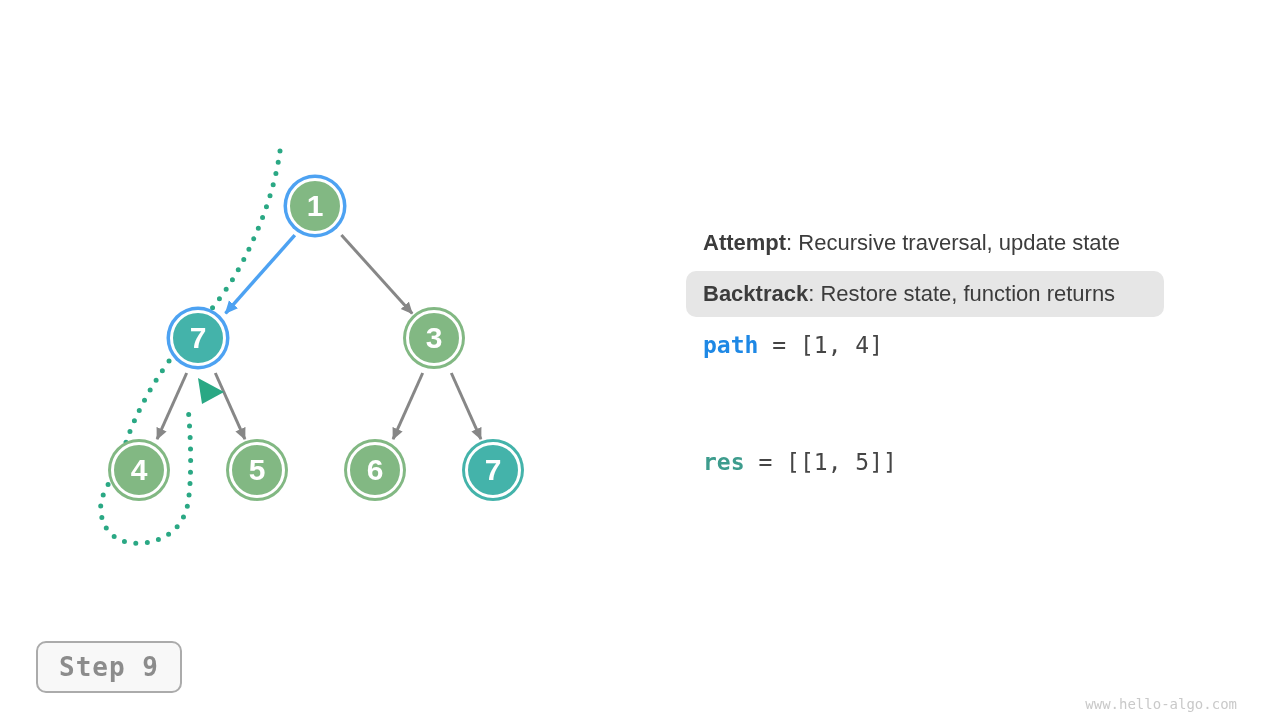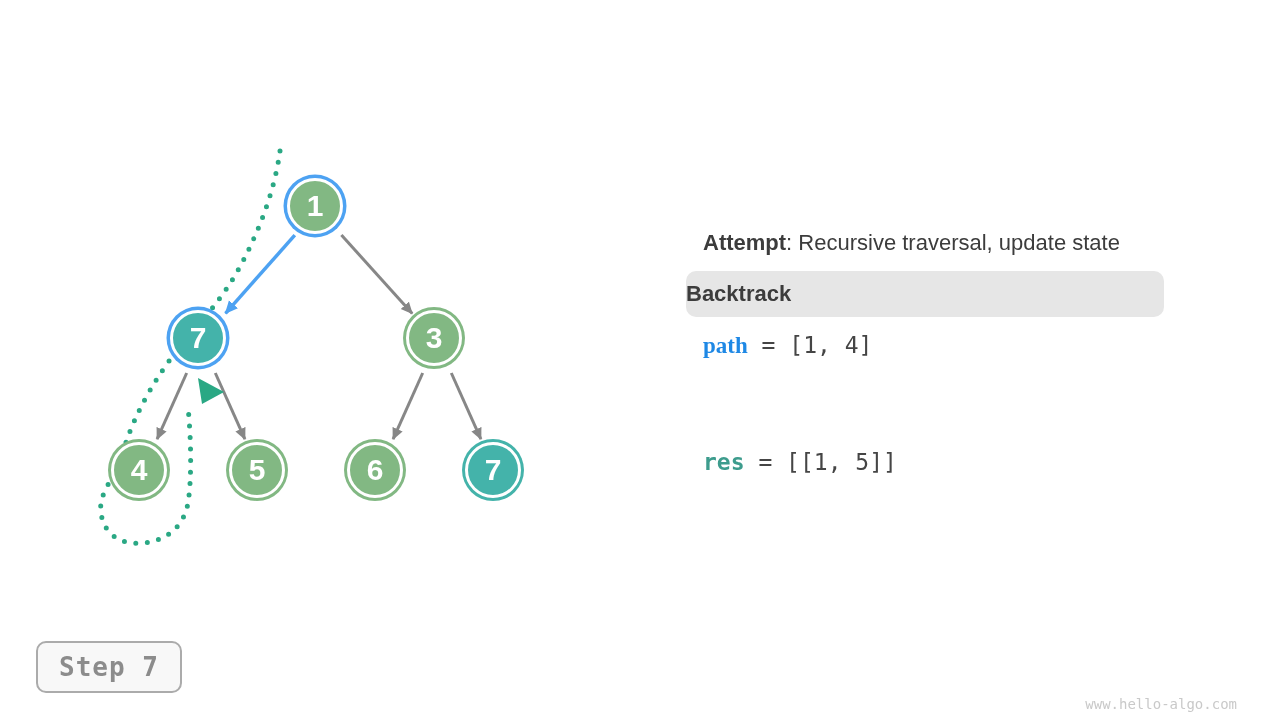--- a/index.html
+++ b/index.html
@@ -54,33 +54,33 @@
   .pos-rr{left:465px;top:442px;}
   
   .legend-line{
     position:absolute;left:703px;top:230px;
     font-size:22px;color:var(--text-dark);line-height:26px;white-space:pre;
   }
   .legend-line b{font-weight:700;}
   .backtrack-pill{
     position:absolute;left:686px;top:271px;width:478px;height:46px;
     background:var(--hl-bg);border-radius:10px;
-    display:flex;align-items:center;
+    display:flex;align-items:center;padding-left:17px;
     font-size:22px;color:var(--text-dark);white-space:pre;
   }
   .backtrack-pill b{font-weight:700;}
   .code-line{
     position:absolute;left:703px;
     font-family:"DejaVu Sans Mono",monospace;
     font-size:23px;line-height:27px;color:var(--code-gray);white-space:pre;
   }
   .code-path{top:332px;}
   .code-res{top:449px;}
   .code-line .var{font-weight:700;}
-  .code-path .var{color:var(--code-blue);font-family:Liberation Serif, serif;}
+  .code-path .var{color:var(--code-blue);}
   .code-res .var{color:var(--code-teal);}
   
   .step-badge{
     position:absolute;left:36px;top:641px;width:146px;height:52px;
     background:#f8f8f8;border:2px solid var(--step-border);border-radius:10px;
     display:flex;align-items:center;justify-content:center;
     font-family:"DejaVu Sans Mono",monospace;font-weight:700;
     font-size:26px;color:var(--step-gray);letter-spacing:1px;
   }
   
@@ -142,23 +142,23 @@
 </div>
 <div class="node green pos-rl">
   <span>6</span>
 </div>
 <div class="node teal pos-rr">
   <span>7</span>
 </div>
 
 <div class="legend-line"><b>Attempt</b><span>: Recursive traversal, update state</span></div>
 
-<div class="backtrack-pill"><b>Backtrack</b></div>
+<div class="backtrack-pill"><b>Backtrack</b><span>: Restore state, function returns</span></div>
 
 <div class="code-line code-path"><span class="var">path</span><span> = [1, 4]</span></div>
 
 <div class="code-line code-res"><span class="var">res</span><span> = [[1, 5]]</span></div>
 
 <div class="step-badge">
-  <span>Step 7</span>
+  <span>Step 9</span>
 </div>
 
 <div class="watermark">www.hello-algo.com</div>
 
 </body></html>

